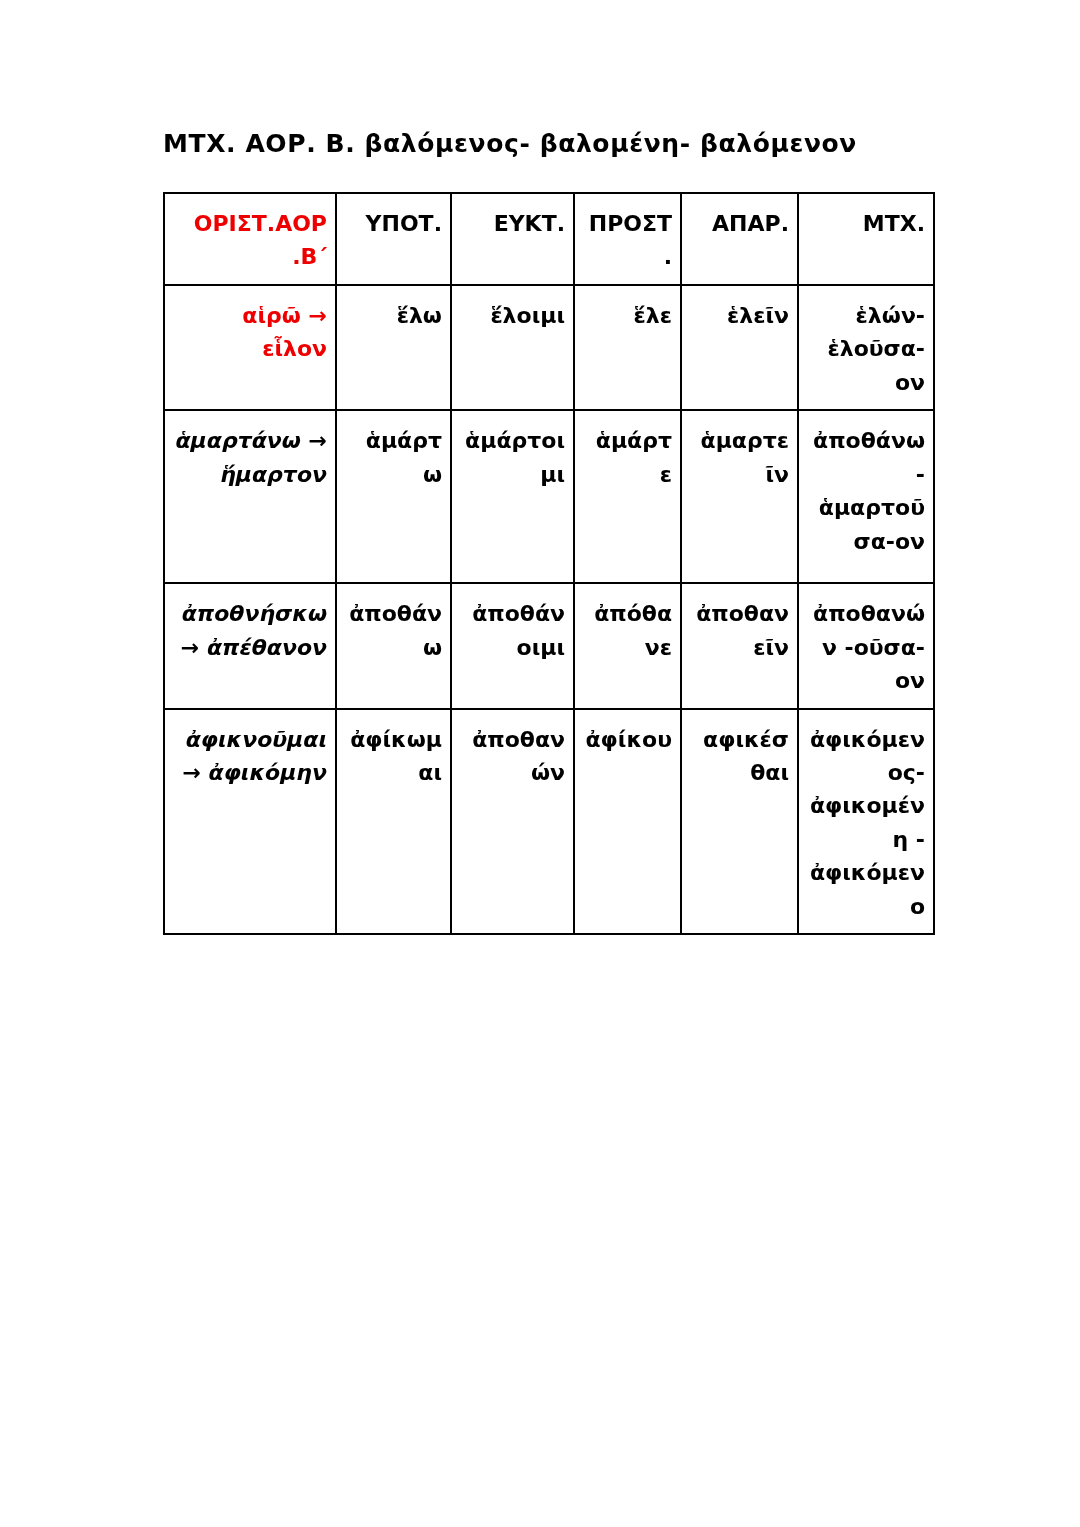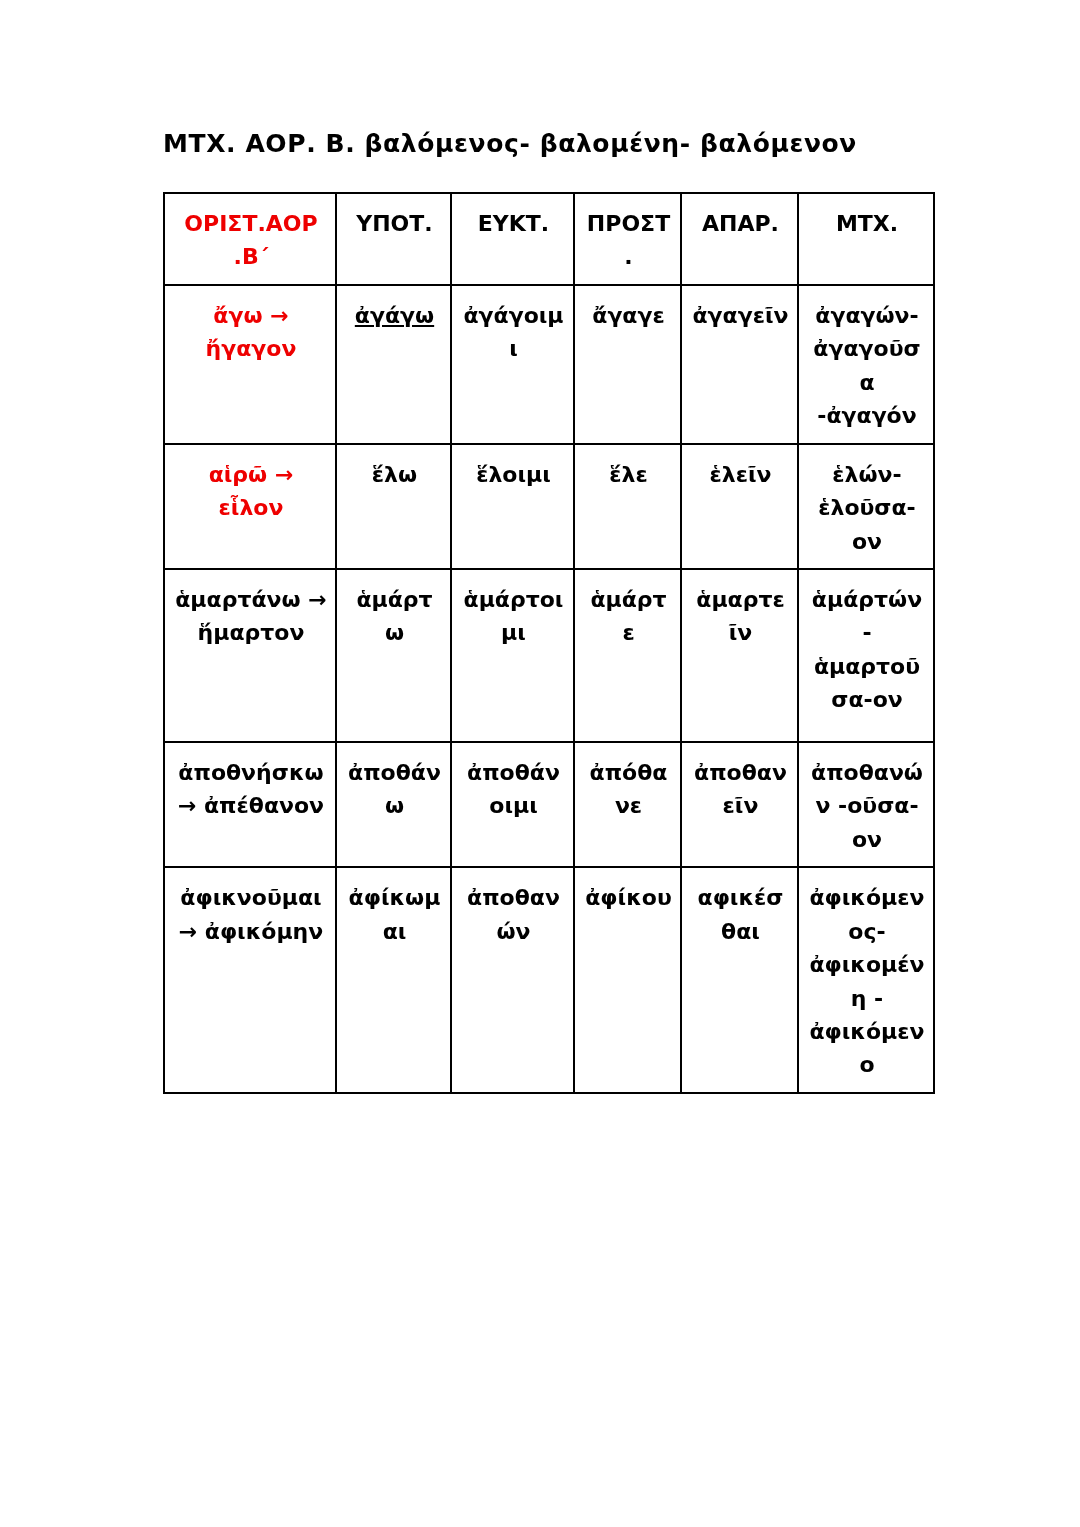--- a/index.html
+++ b/index.html
@@ -45,21 +45,21 @@
   }
 
   table.conj-table td,
   table.conj-table th {
     border: 2px solid #000000;
     vertical-align: top;
     padding: 13px 8px 10px 10px;
     font-size: 22px;
     line-height: 1.52;
     font-weight: bold;
-    text-align: center;
+    text-align: right;
     word-wrap: break-word;
     overflow-wrap: break-word;
     font-family: "DejaVu Sans", sans-serif;
   }
 
   
   col.c0 { width: 172px; }
   col.c1 { width: 115px; }
   col.c2 { width: 123px; }
   col.c3 { width: 107px; }
@@ -71,20 +71,21 @@
   }
   .hdr-red {
     color: #ee0000;
   }
 
   .lemma-red {
     color: #ee0000;
   }
   .lemma-black {
     color: #000000;
+    font-style: italic;
   }
 
   .underlined {
     text-decoration: underline;
     text-underline-offset: 2px;
   }
 
   .r-tall-1 td { height: 96px; }
   .r-tall-2 td { height: 148px; }
   .r-tall-3 td { height: 175px; }
@@ -110,48 +111,40 @@
         <th class="hdr-cell hdr-red">ΟΡΙΣΤ.ΑΟΡ .Β΄</th>
         <th class="hdr-cell">ΥΠΟΤ.</th>
         <th class="hdr-cell">ΕΥΚΤ.</th>
         <th class="hdr-cell">ΠΡΟΣΤ.</th>
         <th class="hdr-cell">ΑΠΑΡ.</th>
         <th class="hdr-cell">ΜΤΧ.</th>
       </tr>
     </thead>
     <tbody>
 
-      <tr class="r-tall-1">
-        <td class="lemma-red">ἄγω → ἤγαγον</td>
-        <td><span class="underlined">ἀγάγω</span></td>
-        <td>ἀγάγοιμι</td>
-        <td>ἄγαγε</td>
-        <td>ἀγαγεῖν</td>
-        <td>ἀγαγών-ἀγαγοῦσα -ἀγαγόν</td>
-      </tr>
 
 
       <tr class="r-tall-1">
         <td class="lemma-red">αἱρῶ → εἷλον</td>
         <td>ἕλω</td>
         <td>ἕλοιμι</td>
         <td>ἕλε</td>
         <td>ἑλεῖν</td>
         <td>ἑλών-ἑλοῦσα-ον</td>
       </tr>
 
 
 
       <tr class="r-tall-2">
         <td class="lemma-black">ἁμαρτάνω → ἥμαρτον</td>
         <td>ἁμάρτω</td>
         <td>ἁμάρτοιμι</td>
         <td>ἁμάρτε</td>
         <td>ἁμαρτεῖν</td>
-        <td>ἁμάρτών - ἁμαρτοῦσα-ον</td>
+        <td>ἀποθάνω - ἁμαρτοῦσα-ον</td>
       </tr>
 
       <tr class="r-tall-1">
         <td class="lemma-black">ἀποθνήσκω → ἀπέθανον</td>
         <td>ἀποθάνω</td>
         <td>ἀποθάνοιμι</td>
         <td>ἀπόθανε</td>
         <td>ἀποθανεῖν</td>
         <td>ἀποθανών -οῦσα-ον</td>
       </tr>

